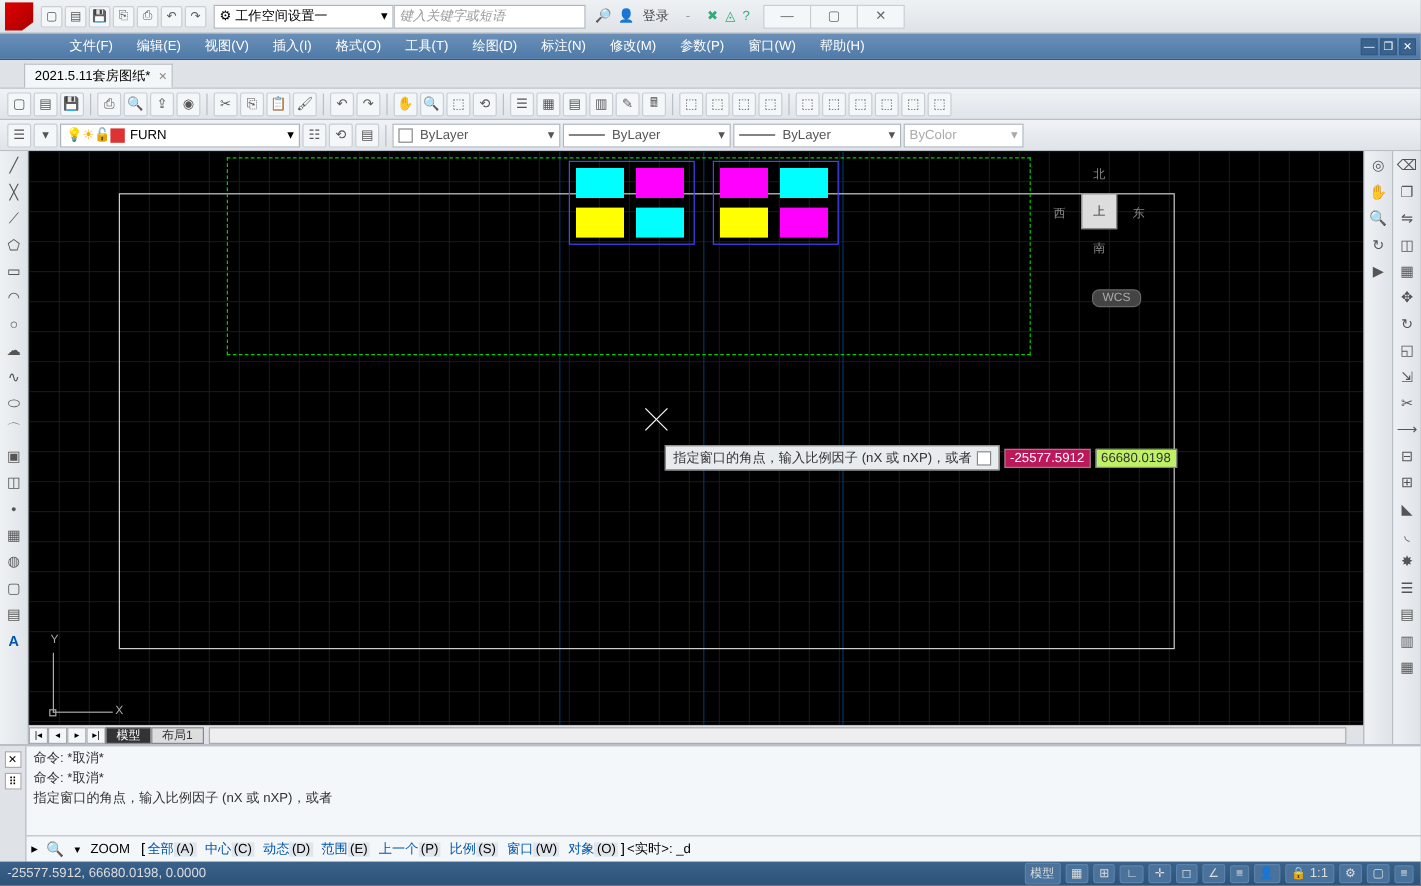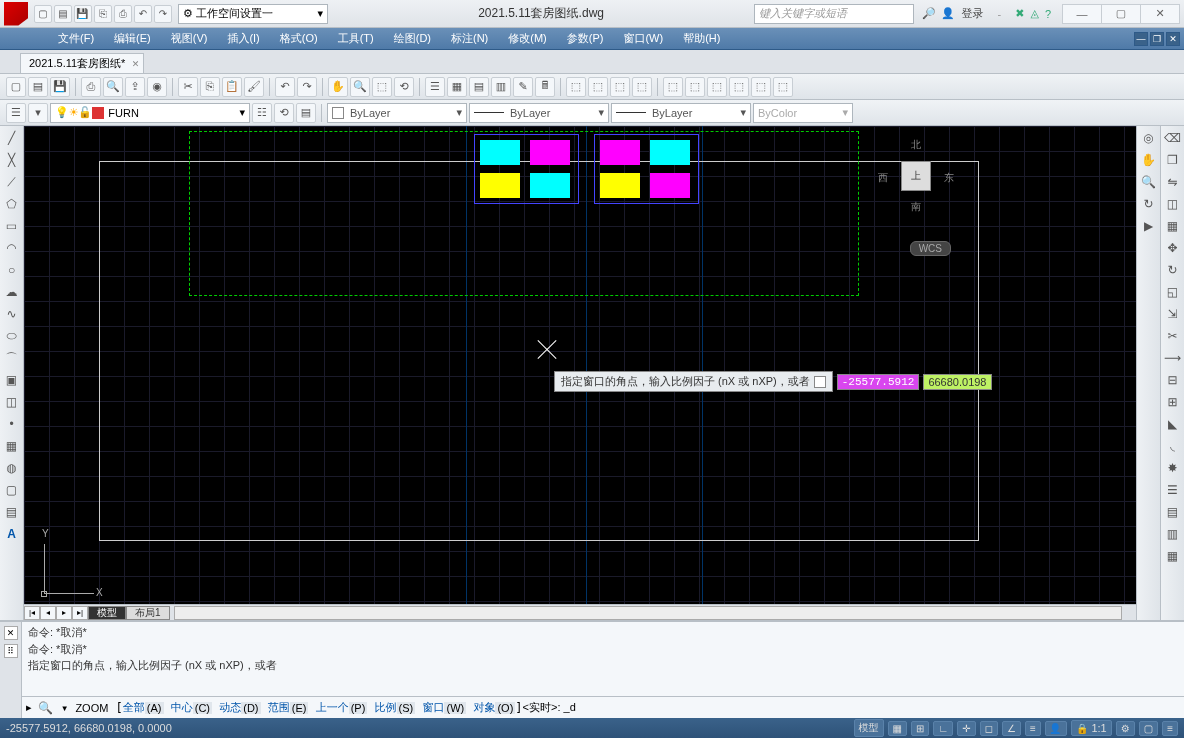--- a/index.html
+++ b/index.html
@@ -52,21 +52,21 @@
 .bb2{left:570px;top:8px;width:105px;height:70px;}
 .mini{position:absolute;background:#f0f;}
 .cross{position:absolute;left:510px;top:210px;width:26px;height:26px;}
 .cross::before,.cross::after{content:"";position:absolute;background:#fff;}
 .cross::before{width:26px;height:1px;top:13px;transform:rotate(45deg);}
 .cross::after{width:26px;height:1px;top:13px;transform:rotate(-45deg);}
 .tooltip{position:absolute;left:530px;top:245px;display:flex;align-items:center;gap:4px;}
 .tip-main{background:#e8ecef;border:1px solid #888;padding:2px 6px;color:#333;font-size:11px;display:flex;align-items:center;gap:4px;}
 .tip-icon{width:12px;height:12px;border:1px solid #888;background:#fff;}
 .tip-val{padding:1px 4px;border:1px solid #888;font-size:11px;}
-.tip-val.sel{background:#d946ef;color:#fff;font-family:Liberation Mono, monospace;}
+.tip-val.sel{background:#be185d;color:#fff;}
 .tip-val.norm{background:#bef264;color:#333;}
 .ucs{position:absolute;left:20px;bottom:10px;color:#aaa;}
 .navcube{position:absolute;right:180px;top:10px;width:80px;height:80px;}
 .cube{position:absolute;left:25px;top:25px;width:30px;height:30px;background:#ddd;border:1px solid #888;display:flex;align-items:center;justify-content:center;font-size:10px;color:#333;}
 .nc-lbl{position:absolute;color:#888;font-size:10px;}
 .wcs-badge{position:absolute;right:185px;top:115px;padding:1px 8px;background:#444;border:1px solid #666;color:#aaa;border-radius:6px;font-size:10px;}
 .vline{position:absolute;top:0;bottom:0;width:1px;background:#003366;}
 .hscroll{height:16px;background:#dfe3e8;border-top:1px solid #b8bfc6;display:flex;align-items:center;}
 .htabs{display:flex;align-items:center;gap:0;}
 .hnav{width:16px;height:14px;border:1px solid #aaa;background:#f4f7fa;display:flex;align-items:center;justify-content:center;font-size:8px;}
@@ -100,21 +100,20 @@
     <div class="qat-btn">⎘</div>
     <div class="qat-btn">⎙</div>
     <div class="qat-btn">↶</div>
     <div class="qat-btn">↷</div>
   </div>
   <div class="title-dd">
     <span>⚙</span>&nbsp;
     <span>工作空间设置一</span>
     <span style="margin-left:auto">▾</span>
   </div>
-  <div class="title-center">2021.5.11套房图纸.dwg</div>
   <div class="search-box">键入关键字或短语</div>
   <div class="title-right">
     <span>🔎</span>
     <span>👤</span>
     <span>登录</span>
     <span style="margin:0 8px;color:#999">-</span>
     <span style="color:#3a7">✖</span>
     <span style="color:#3a7">◬</span>
     <span style="color:#3a7">?</span>
   </div>

